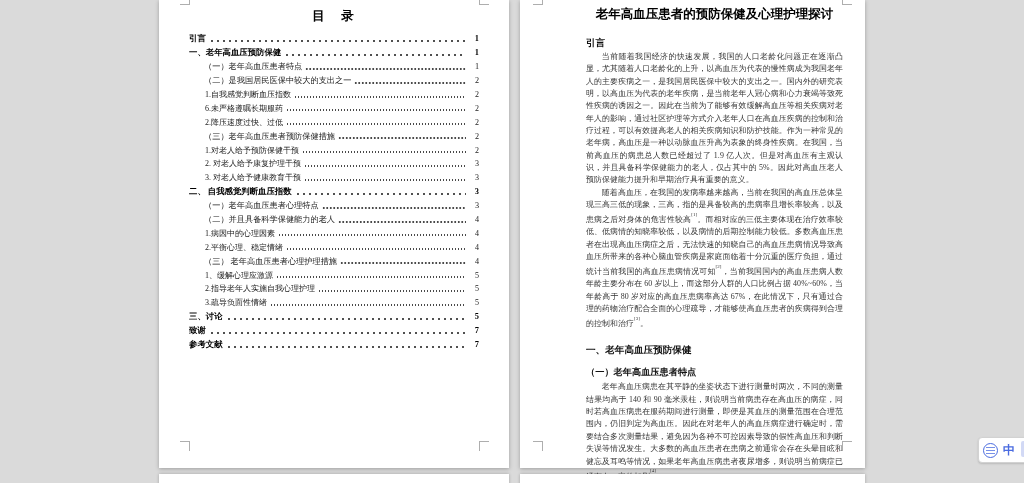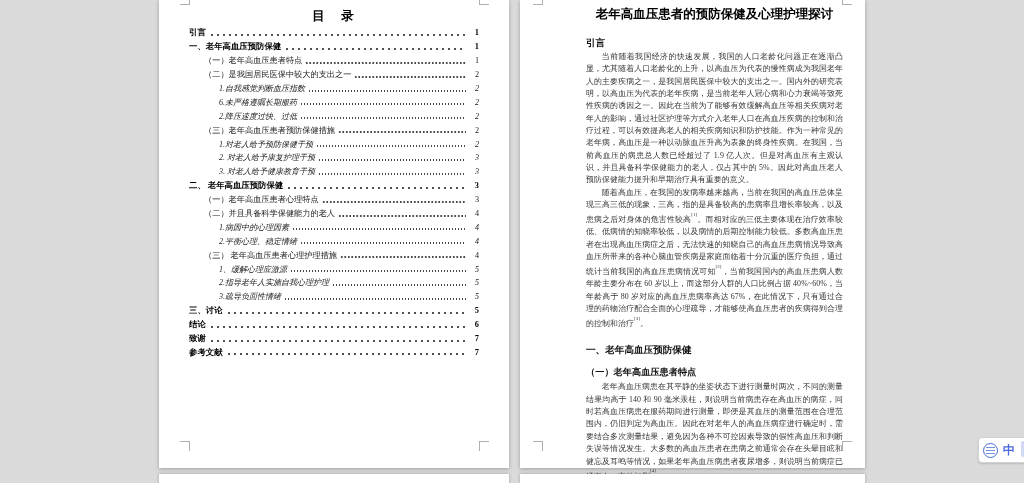--- a/index.html
+++ b/index.html
@@ -25,34 +25,34 @@
   .mark{ position:absolute; width:9px; height:9px; border:0 solid #aeaeae; }
   .mark.tl{ border-right-width:1px; border-bottom-width:1px; }
   .mark.tr{ border-left-width:1px;  border-bottom-width:1px; }
   .mark.bl{ border-right-width:1px; border-top-width:1px; }
   .mark.br{ border-left-width:1px;  border-top-width:1px; }
 
   
   .toc-inner{ padding:6px 30px 0 30px; }
   .toc-title{
     text-align:center; font-weight:bold; font-size:12.5px; color:#000;
-    letter-spacing:2px; line-height:20px; 
+    letter-spacing:2px; line-height:20px; margin-bottom:6px;
   }
   .toc-row{ display:flex; align-items:center; height:13.9px; color:#1a1a1a; }
   .toc-label{ white-space:nowrap; }
   .toc-page{ min-width:10px; text-align:right; }
   .leader{
     flex:1; height:2px; margin:4px 3px 0 3px; align-self:center;
     background-image:radial-gradient(circle,#4a4a4a 0.7px,transparent 0.9px);
     background-size:3.5px 2px; background-repeat:repeat-x; background-position:left center;
   }
   .lvl0{ font-weight:bold; font-size:8.4px; color:#000; }
   .lvl0 .leader{ background-size:6px 2px; }
   .lvl1{ font-size:8.2px; margin-left:15px; }
-  .lvl2{ font-size:8px; font-style:italic; margin-left:30px; }
+  .lvl2{ font-size:8px; margin-left:16px; }
   .lvl2 .leader{ background-size:3px 2px; }
 
   
   .article-inner{ padding:4px 22px 0 22px; color:#333;margin-left:44px; }
   .doc-title{
     text-align:center; font-weight:bold; font-size:12.5px; color:#000;
     line-height:17px; margin:2px 0 0 0;
   }
   .blk-heading{
     font-weight:bold; font-size:9.6px; color:#111;
@@ -156,21 +156,21 @@
             <span class="toc-label">2. 对老人给予康复护理干预</span>
             <span class="leader"></span>
             <span class="toc-page">3</span>
           </div>
           <div class="toc-row lvl2">
             <span class="toc-label">3. 对老人给予健康教育干预</span>
             <span class="leader"></span>
             <span class="toc-page">3</span>
           </div>
           <div class="toc-row lvl0">
-            <span class="toc-label">二、 老年高血压预防保健</span>
+            <span class="toc-label">二、 自我感觉判断血压指数</span>
             <span class="leader"></span>
             <span class="toc-page">3</span>
           </div>
           <div class="toc-row lvl1">
             <span class="toc-label">（一）老年高血压患者心理特点</span>
             <span class="leader"></span>
             <span class="toc-page">3</span>
           </div>
           <div class="toc-row lvl1">
             <span class="toc-label">（二）并且具备科学保健能力的老人</span>
@@ -204,25 +204,20 @@
           </div>
           <div class="toc-row lvl2">
             <span class="toc-label">3.疏导负面性情绪</span>
             <span class="leader"></span>
             <span class="toc-page">5</span>
           </div>
           <div class="toc-row lvl0">
             <span class="toc-label">三、讨论</span>
             <span class="leader"></span>
             <span class="toc-page">5</span>
-          </div>
-          <div class="toc-row lvl0">
-            <span class="toc-label">结论</span>
-            <span class="leader"></span>
-            <span class="toc-page">6</span>
           </div>
           <div class="toc-row lvl0">
             <span class="toc-label">致谢</span>
             <span class="leader"></span>
             <span class="toc-page">7</span>
           </div>
           <div class="toc-row lvl0">
             <span class="toc-label">参考文献</span>
             <span class="leader"></span>
             <span class="toc-page">7</span>

